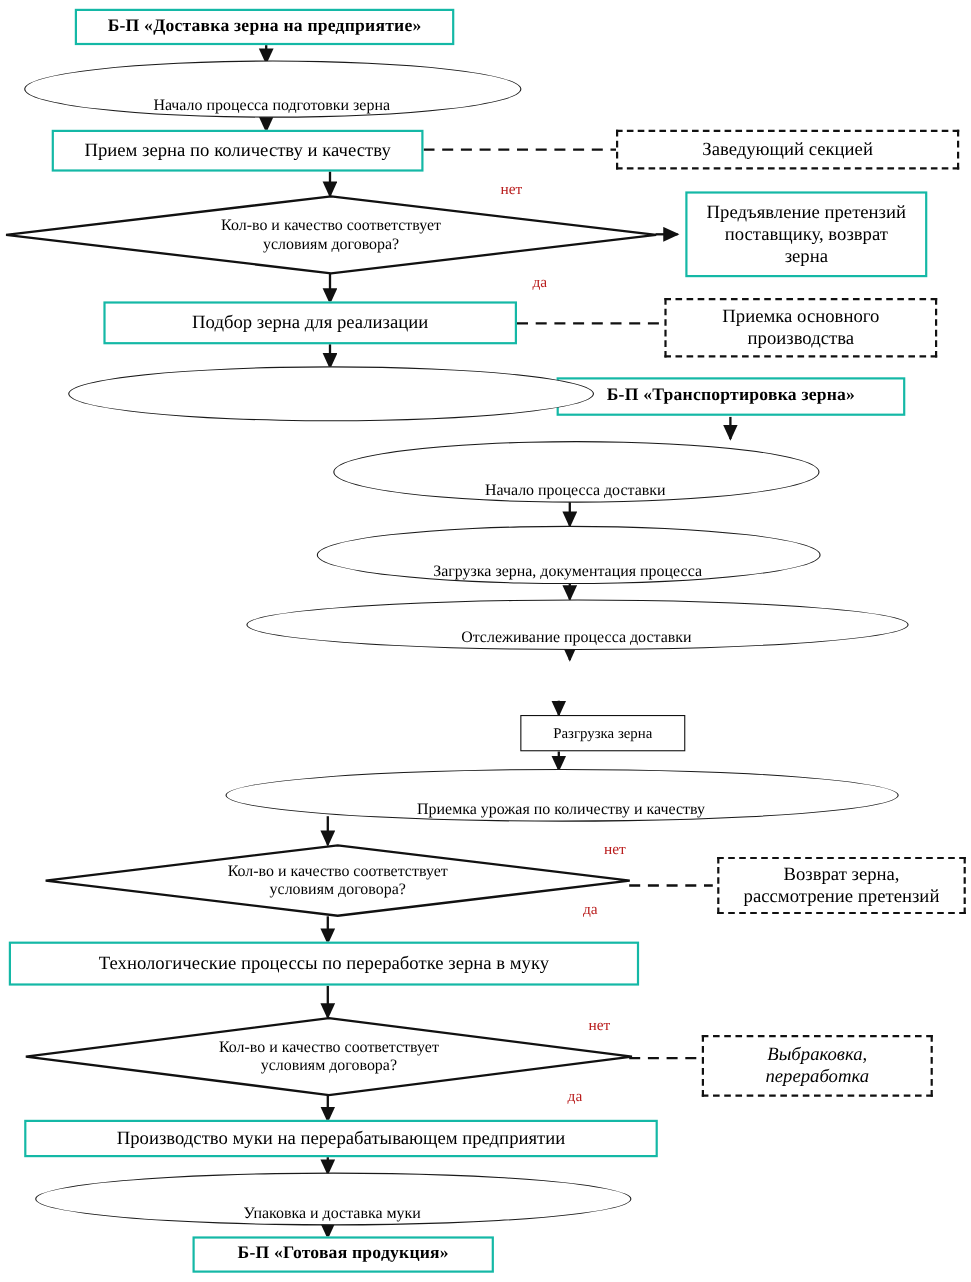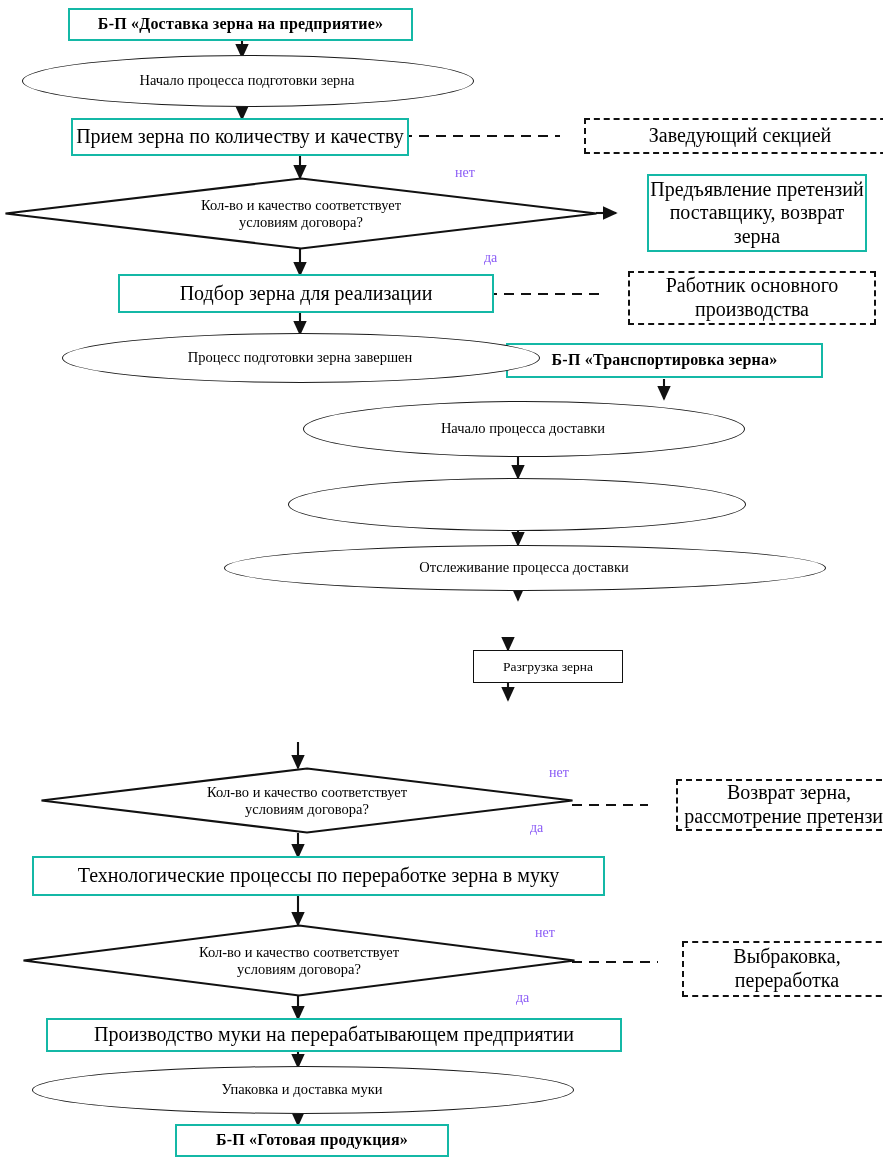--- a/index.html
+++ b/index.html
@@ -46,30 +46,29 @@
   .dashed {
     border: 2px dashed #111111;
     background: #ffffff;
   }
   .bold-title {
     font-weight: bold;
     font-size: 16px;
     letter-spacing: 0.2px;
   }
   .body-txt {
-    font-size: 20px;
-    margin-left: 24px;
+    font-size: 17px;
   }
   .body-txt-sm {
     font-size: 13.5px;
   }
   .ellipse-wrap {
     position: absolute;
     display: flex;
-    align-items: center;
+    align-items: flex-end;
     justify-content: center;
     text-align: center;
     color: #000000;
     pointer-events: auto;
   }
   .ellipse-wrap .ell-label {
     position: relative;
     z-index: 2;
     font-size: 14.5px;
     padding: 0 10px;
@@ -104,21 +103,21 @@
     align-items: center;
     justify-content: center;
     text-align: center;
     font-size: 14.5px;
     z-index: 2;
     color: #000;
   }
   .edge-label {
     position: absolute;
     font-size: 14px;
-    color: #8b5cf6;
+    color: #b91c1c;
     text-align: center;
   }
   .multi {
     white-space: pre-line;
     align-items: center;
   }
 </style>
 </head>
 <body>
 
@@ -212,52 +211,56 @@
     <span>Предъявление претензий
 поставщику, возврат
 зерна</span>
   </div>
 
   <div class="node rect body-txt" style="left:94px; top:274px; width:376px; height:39px;">
     <span>Подбор зерна для реализации</span>
   </div>
 
   <div class="node dashed body-txt multi" style="left:604px; top:271px; width:248px; height:54px;">
-    <span>Работник основного
+    <span>Приемка основного
 производства</span>
   </div>
 
   <div class="ellipse-wrap" style="left:62px; top:333px; width:476px; height:48px;">
     <div class="ell-shape"></div>
-    <span class="ell-label">Процесс подготовки зерна завершен</span>
   </div>
 
   <div class="node rect bold-title" style="left:506px; top:343px; width:317px; height:35px;align-items:center;">
     <span>Б-П  «Транспортировка зерна»</span>
   </div>
 
   <div class="ellipse-wrap" style="left:303px; top:401px; width:440px; height:54px;">
     <div class="ell-shape"></div>
     <span class="ell-label">Начало процесса доставки</span>
   </div>
 
   <div class="ellipse-wrap" style="left:288px; top:478px; width:456px; height:51px;">
     <div class="ell-shape"></div>
+    <span class="ell-label">Загрузка зерна, документация процесса</span>
   </div>
 
   <div class="ellipse-wrap" style="left:224px; top:545px; width:600px; height:44px;">
     <div class="ell-shape"></div>
     <span class="ell-label">Отслеживание процесса доставки</span>
   </div>
 
 
   <div class="node rect-thin body-txt-sm" style="left:433px; top:650px; width:150px; height:33px;">
     <span>Разгрузка зерна</span>
   </div>
 
+  <div class="ellipse-wrap" style="left:205px; top:699px; width:610px; height:46px;">
+    <div class="ell-shape"></div>
+    <span class="ell-label">Приемка урожая по количеству и качеству</span>
+  </div>
 
   <div class="diamond-wrap" style="left:40px; top:767px; width:534px; height:67px;">
     <svg width="534" height="67" viewBox="0 0 534 67">
       <polygon points="267,1.5 532.5,33.5 267,65.5 1.5,33.5" fill="#ffffff" stroke="#111111" stroke-width="2.1"></polygon>
     </svg>
     <div class="dia-label multi">Кол-во и качество соответствует
 условиям договора?</div>
   </div>
   <div class="edge-label" style="left:549px; top:765px;">нет</div>
   <div class="edge-label" style="left:530px; top:820px;">да</div>
@@ -274,21 +277,21 @@
   <div class="diamond-wrap" style="left:22px; top:924px; width:554px; height:73px;">
     <svg width="554" height="73" viewBox="0 0 554 73">
       <polygon points="277,1.5 552.5,36.5 277,71.5 1.5,36.5" fill="#ffffff" stroke="#111111" stroke-width="2.1"></polygon>
     </svg>
     <div class="dia-label multi">Кол-во и качество соответствует
 условиям договора?</div>
   </div>
   <div class="edge-label" style="left:535px; top:925px;">нет</div>
   <div class="edge-label" style="left:516px; top:990px;">да</div>
 
-  <div class="node dashed body-txt multi" style="left:658px; top:941px; width:210px; height:56px;">
+  <div class="node dashed body-txt multi" style="left:638px; top:941px; width:210px; height:56px;font-style:italic;">
     <span>Выбраковка,
 переработка</span>
   </div>
 
   <div class="node rect body-txt" style="left:22px; top:1018px; width:576px; height:34px;">
     <span>Производство муки на перерабатывающем предприятии</span>
   </div>
 
   <div class="ellipse-wrap" style="left:32px; top:1066px; width:540px; height:46px;">
     <div class="ell-shape"></div>

